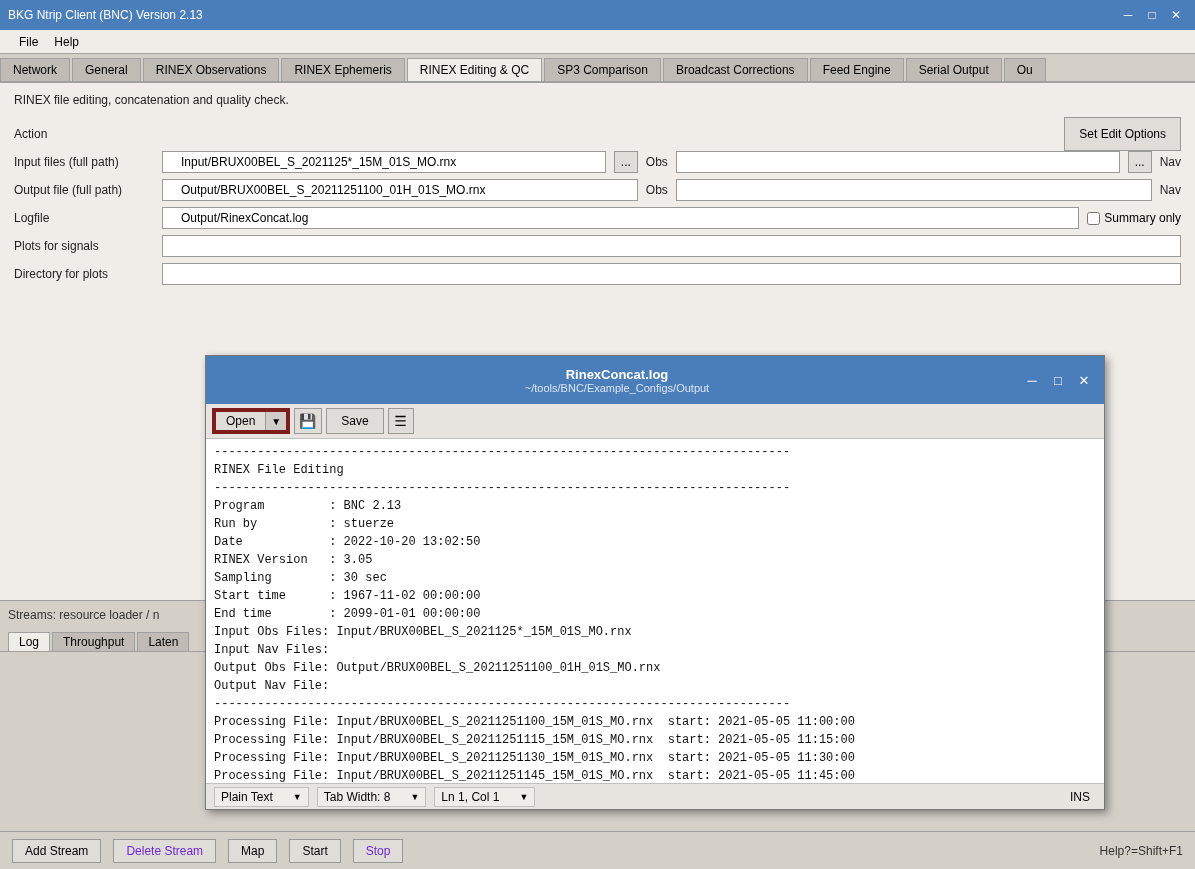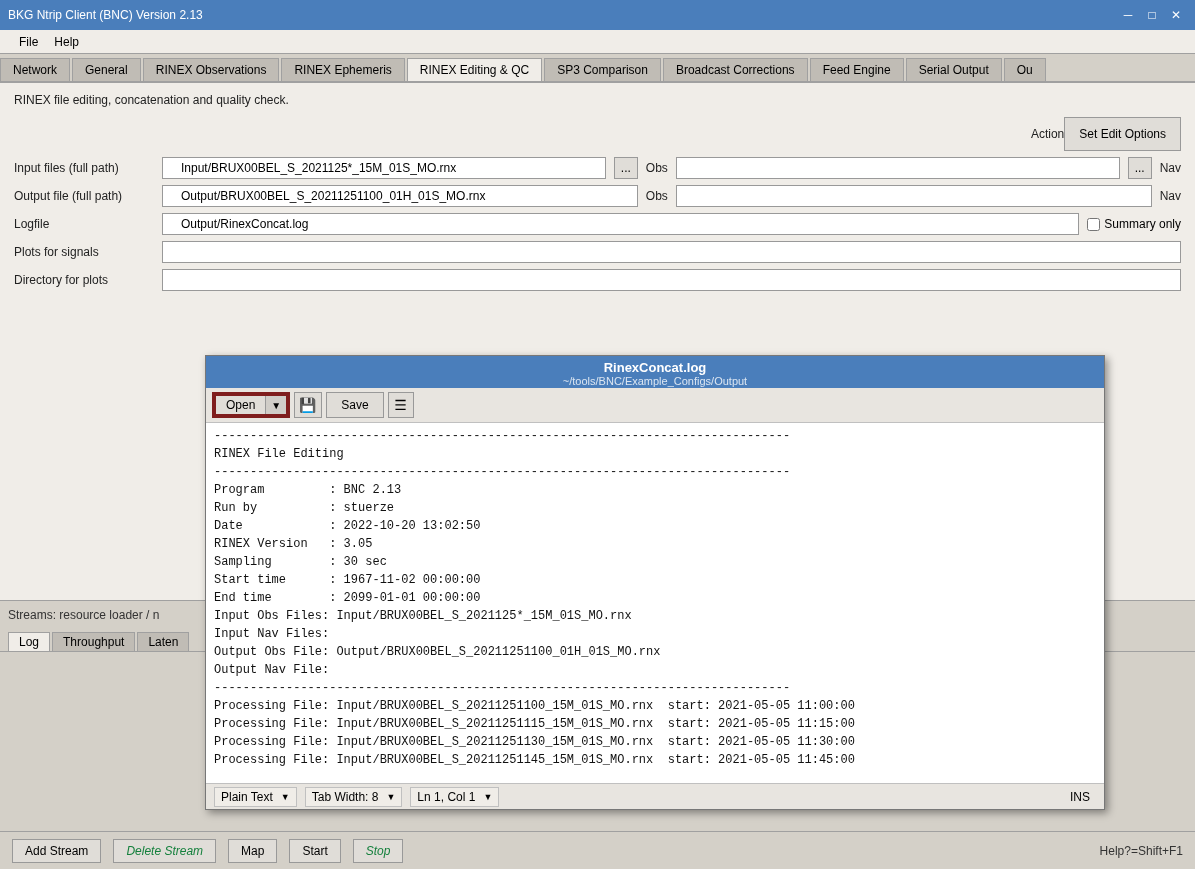--- a/index.html
+++ b/index.html
@@ -125,22 +125,21 @@
       padding: 0 14px;
       font-size: 12px;
       border: 1px solid #999;
       background: #e0ddd8;
       cursor: pointer;
     }
 
     .action-row {
       display: flex;
       align-items: center;
-      justify-content: flex-end;
-      margin-bottom: 6px;
+      justify-content: space-between;
     }
 
     .action-left { display: flex; align-items: center; gap: 8px; }
 
     .checkbox-label {
       display: flex;
       align-items: center;
       gap: 4px;
       font-size: 12px;
     }
@@ -169,23 +168,22 @@
     }
     .bottom-btn {
       height: 24px;
       padding: 0 12px;
       font-size: 12px;
       border: 1px solid #999;
       background: #e0ddd8;
       cursor: pointer;
     }
     .bottom-btn.disabled {
-      color: #15803d;
+      color: #6d28d9;
       cursor: default;
-      font-style: italic;
     }
     .help-text {
       margin-left: auto;
       font-size: 12px;
       color: #333;
     }
 
     
     .secondary-tabs {
       display: flex;
@@ -225,22 +223,21 @@
       z-index: 100;
     }
 
     .dialog-titlebar {
       background: #4a7ebb;
       color: white;
       padding: 4px 8px;
       display: flex;
       align-items: center;
       justify-content: space-between;
-      height: 32px;
-      flex-direction: column;
+      height: 48px;
     }
     .dialog-title-filename { font-size: 13px; font-weight: bold; }
     .dialog-title-path { font-size: 11px; opacity: 0.8; }
     .dialog-controls { display: flex; gap: 2px; margin-left: auto; }
     .dialog-btn {
       width: 24px; height: 24px;
       background: transparent;
       border: none;
       color: white;
       cursor: pointer;
@@ -325,21 +322,21 @@
       border-top: 1px solid #c0c0c0;
       display: flex;
       align-items: center;
       padding: 0 8px;
       gap: 8px;
       font-size: 12px;
     }
     .status-item {
       display: flex;
       align-items: center;
-      gap: 8px;
+      gap: 20px;
       padding: 1px 6px;
       border: 1px solid #c0c0c0;
       background: #f0ede8;
       cursor: pointer;
       height: 20px;
     }
     .status-arrow { font-size: 9px; }
     .status-ins { margin-left: auto; padding: 1px 6px; }
 
     .wrapper {

